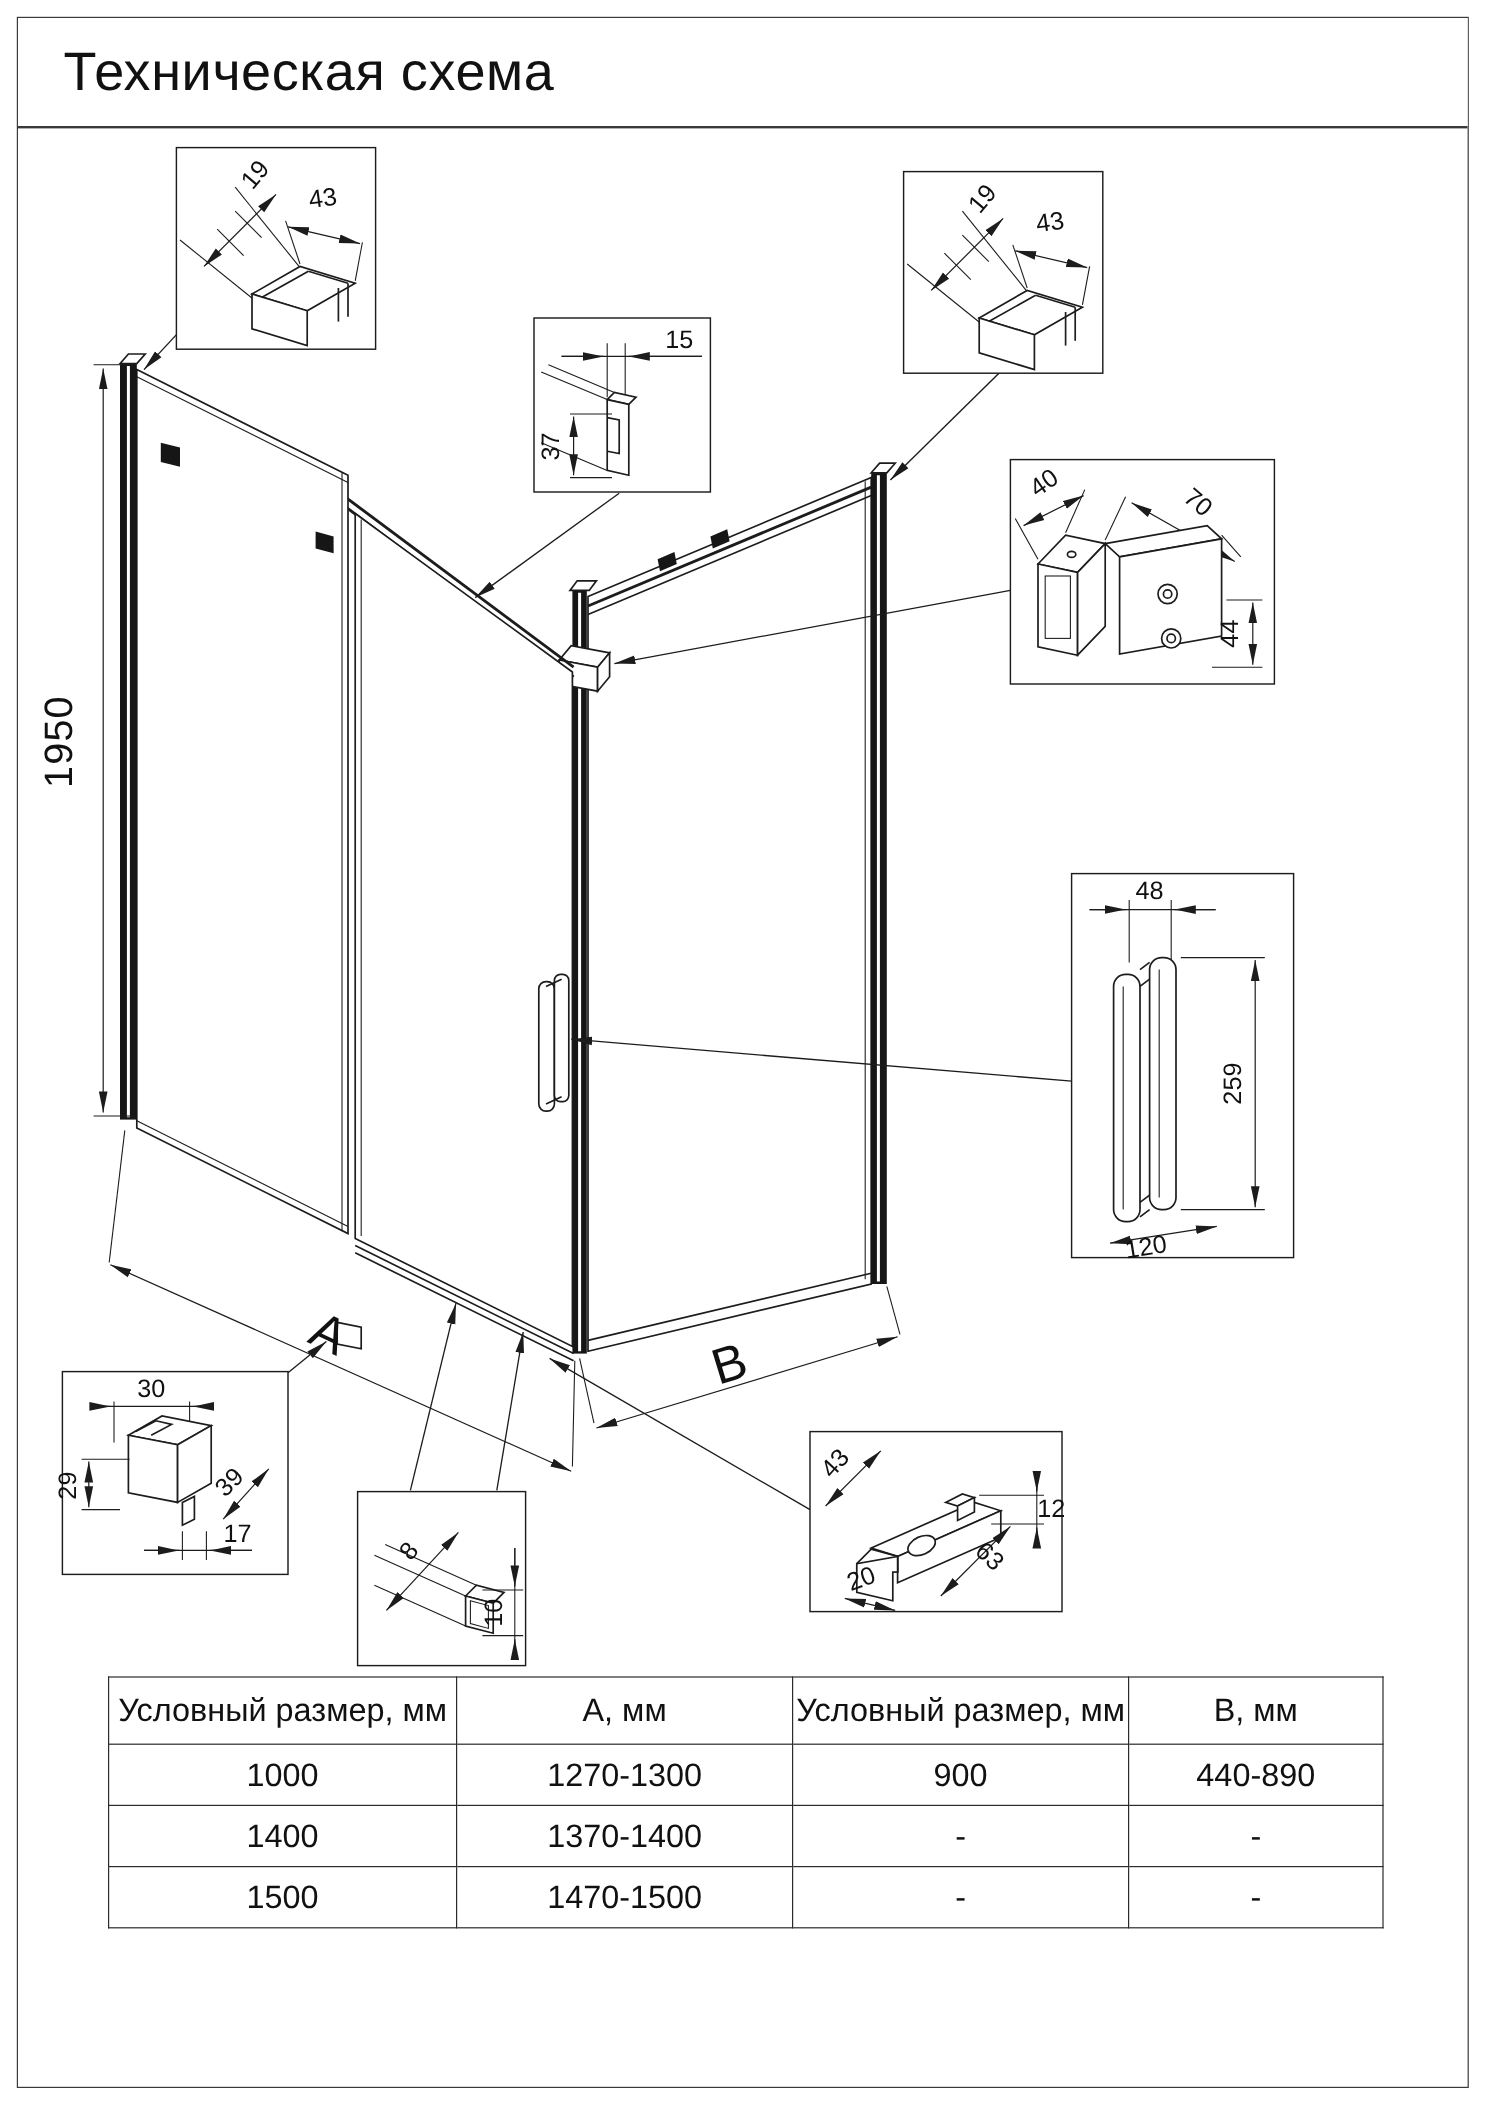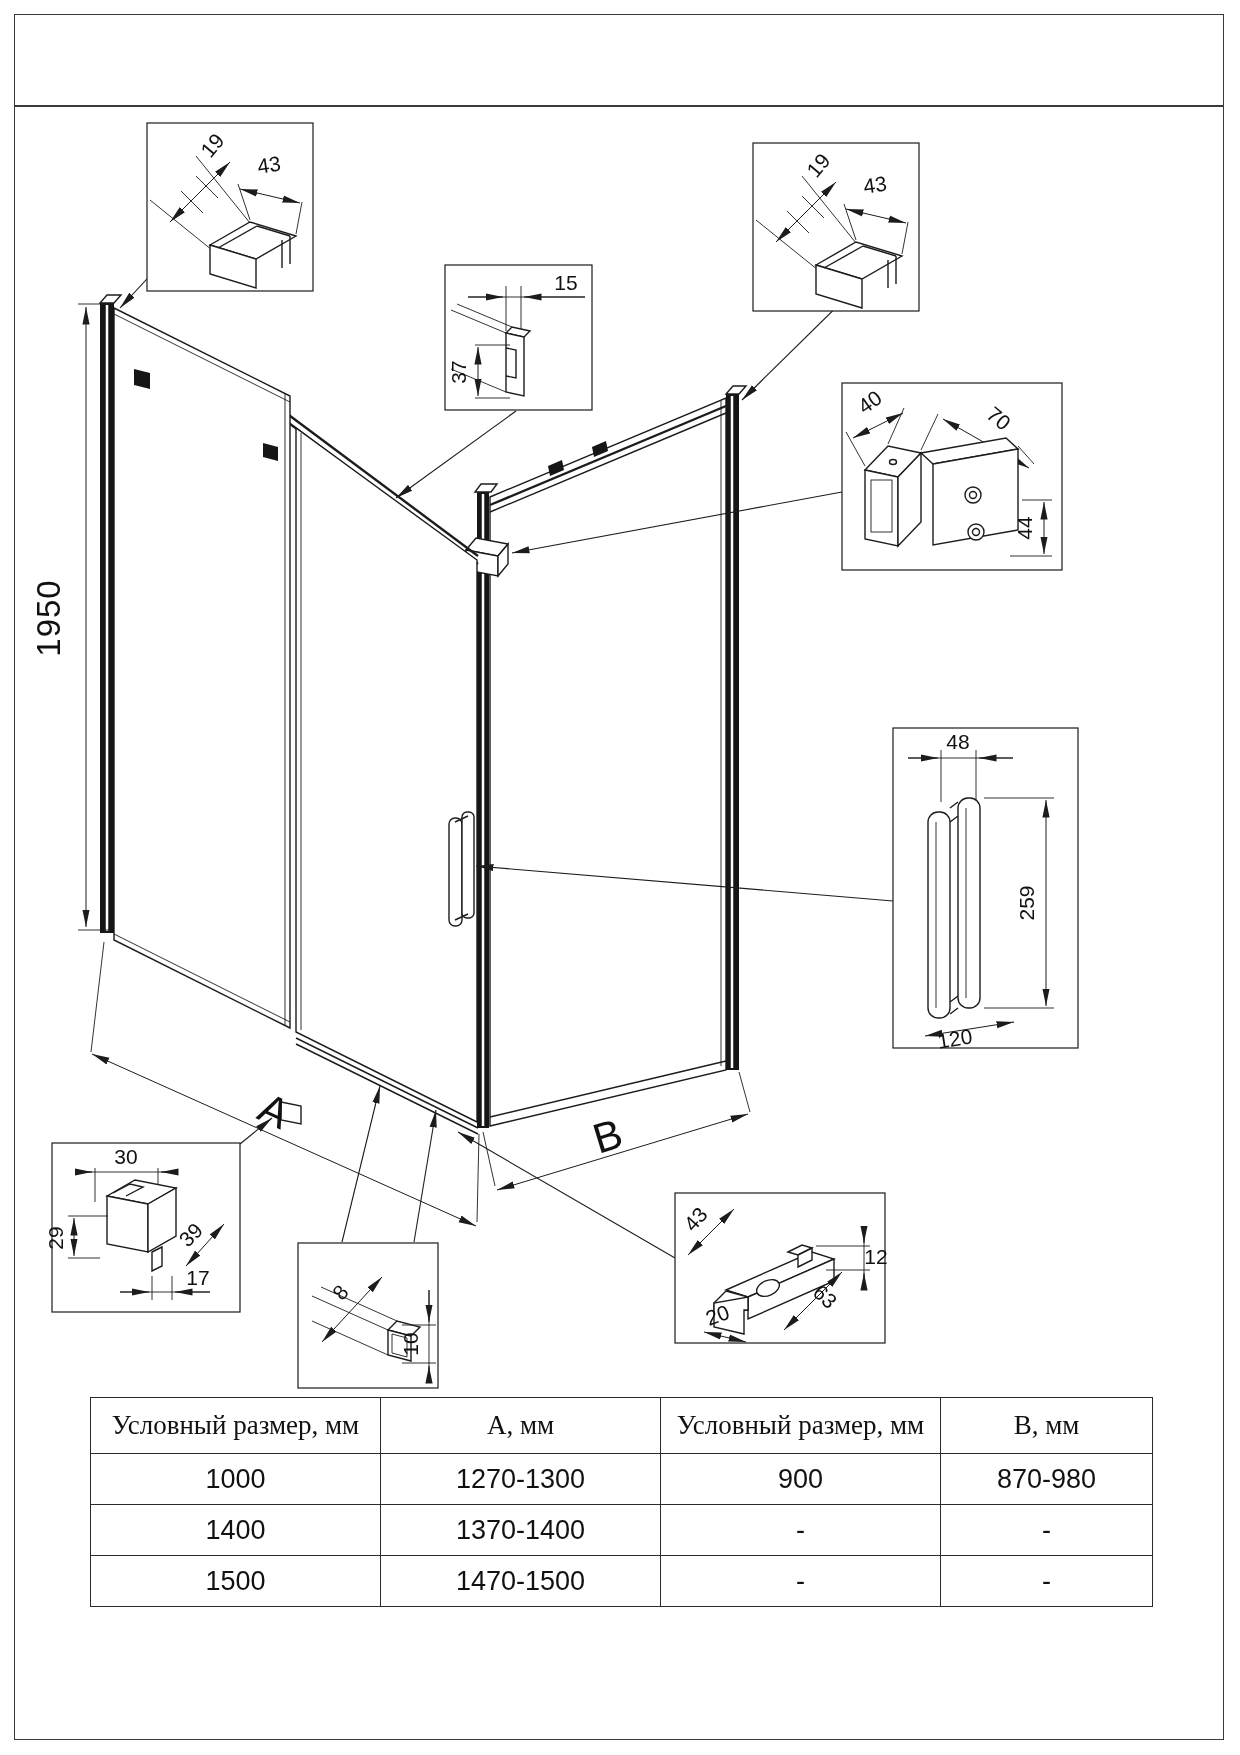--- a/index.html
+++ b/index.html
@@ -17,30 +17,31 @@
   .box{fill:#ffffff;stroke:#1c1c1c;stroke-width:1.2;}
   .dim{stroke:#1c1c1c;stroke-width:1;fill:none;marker-start:url(#arr);marker-end:url(#arr);}
   .dimE{stroke:#1c1c1c;stroke-width:1;fill:none;marker-end:url(#arr);}
   .lead{stroke:#1c1c1c;stroke-width:1.1;fill:none;marker-end:url(#arr);}
   text{fill:#111;font-family:"Liberation Sans",sans-serif;}
   .dimtxt{font-size:21px;text-anchor:middle;}
   .bigtxt{font-size:42px;text-anchor:middle;}
   .httxt{font-size:33px;text-anchor:middle;letter-spacing:1px;}
   .dim-table{position:absolute;left:90px;top:1397px;border-collapse:collapse;table-layout:fixed;background:#fff;}
   .dim-table th,.dim-table td{border:1.7px solid #2b2b2b;text-align:center;font-weight:normal;font-size:27px;padding:0;}
-  .dim-table th{height:55px;font-family:Liberation Serif, serif;}
+  .dim-table th{height:55px;}
   .dim-table td{height:50px;}
   .c1{width:290px;} .c2{width:280px;} .c3{width:280px;} .c4{width:212px;}
 </style>
 </head>
 <body>
 
 <div class="page-frame"></div>
 
 <div class="header">
+  <div class="title">Техническая схема</div>
 </div>
 
 <svg width="1240" height="1755" viewBox="0 0 1240 1755">
   <defs>
     <marker id="arr" viewBox="0 0 18 8" refX="17.5" refY="4" markerWidth="18" markerHeight="8" orient="auto-start-reverse" markerUnits="userSpaceOnUse">
       <path d="M0,0.4 L17.5,4 L0,7.6 z" fill="#1c1c1c"></path>
     </marker>
 
     <g id="wpshape">
       <line class="thin" x1="150" y1="200" x2="212" y2="250"></line>
@@ -309,21 +310,21 @@
       <tr>
     <th>Условный размер, мм</th>
     <th>А, мм</th>
     <th>Условный размер, мм</th>
     <th>В, мм</th>
   </tr>
   <tr>
     <td>1000</td>
     <td>1270-1300</td>
     <td>900</td>
-    <td>870-980</td>
+    <td>440-890</td>
   </tr>
   <tr>
     <td>1400</td>
     <td>1370-1400</td>
     <td>-</td>
     <td>-</td>
   </tr>
   <tr>
     <td>1500</td>
     <td>1470-1500</td>

